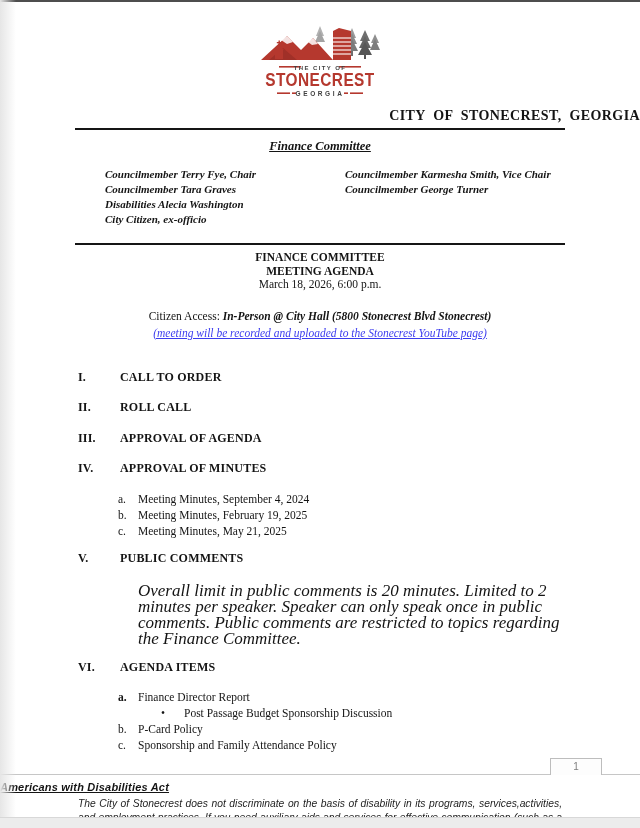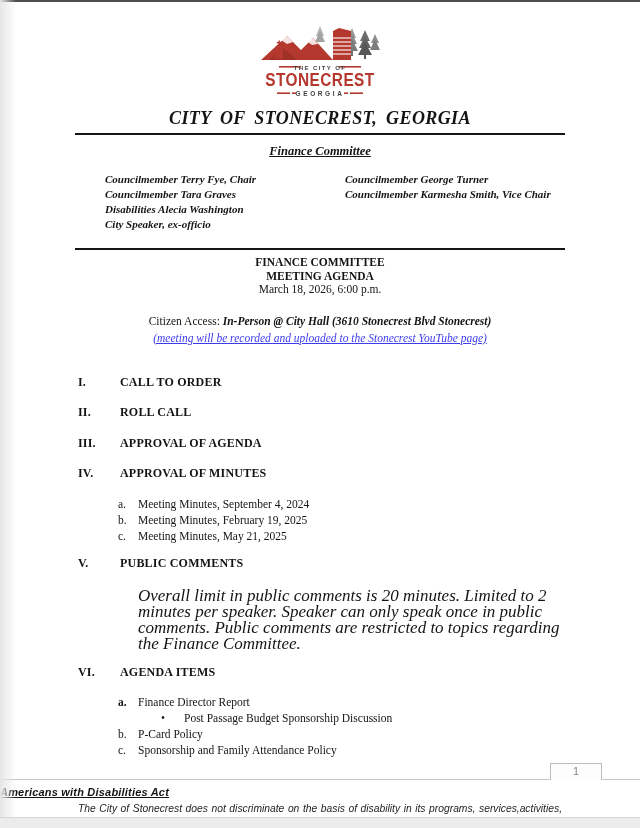--- a/index.html
+++ b/index.html
@@ -15,22 +15,22 @@
   .bottom-strip { position:absolute; bottom:0; left:0; width:640px; height:10px;
     background:#ececec; border-top:1px solid #d8d8d8; }
 
   .page { position:relative; width:640px; }
 
   
   .logo-wrap { padding-top:24px; text-align:center; }
   .logo-wrap svg { display:inline-block; }
 
   
-  .doc-title { text-align:center; font-size:18px; font-weight:bold; letter-spacing:.4px;
-    word-spacing:4px; margin-top:4px;font-style:italic; }
+  .doc-title { text-align:right; font-size:14px; font-weight:bold; letter-spacing:.4px;
+    word-spacing:4px; margin-top:4px; }
   .rule { height:2px; background:#151515; margin:4px 75px 0 75px; }
   .committee-title { text-align:center; font-size:12.5px; font-weight:bold; font-style:italic;
     text-decoration:underline; margin-top:9px; }
 
   
   .members { display:flex; margin:13px 0 0 105px; font-size:11px; font-weight:bold;
     font-style:italic; line-height:15px; }
   .members .col-left { width:240px; }
   .members .col-right { width:260px; }
 
@@ -143,38 +143,38 @@
 
   <div class="doc-title">CITY OF STONECREST,  GEORGIA</div>
   <div class="rule"></div>
   <div class="committee-title">Finance Committee</div>
 
   <div class="members">
     <div class="col-left">
       <div>Councilmember Terry Fye, Chair</div>
       <div>Councilmember Tara Graves</div>
       <div>Disabilities Alecia Washington</div>
-      <div>City Speaker, ex-officio</div>
+      <div>City Citizen, ex-officio</div>
     </div>
     <div class="col-right">
+      <div>Councilmember Karmesha Smith, Vice Chair</div>
       <div>Councilmember George Turner</div>
-      <div>Councilmember Karmesha Smith, Vice Chair</div>
     </div>
   </div>
 
   <div class="rule2"></div>
 
   <div class="meeting-block">
     <div class="b">FINANCE COMMITTEE</div>
     <div class="b">MEETING AGENDA</div>
     <div>March 18, 2026, 6:00 p.m.</div>
   </div>
 
   <div class="citizen">
-    <span>Citizen Access: </span><span class="loc">In-Person @ City Hall (3610 Stonecrest Blvd Stonecrest)</span>
+    <span>Citizen Access: </span><span class="loc">In-Person @ City Hall (5800 Stonecrest Blvd Stonecrest)</span>
     <a class="citizen-link" style="color:#3b3bef" href="#">(meeting will be recorded and uploaded to the Stonecrest YouTube page)</a>
   </div>
 
   <div class="agenda">
 
     <div class="sec">
       <span class="num">I.</span>
       <span>CALL TO ORDER</span>
     </div>
 

